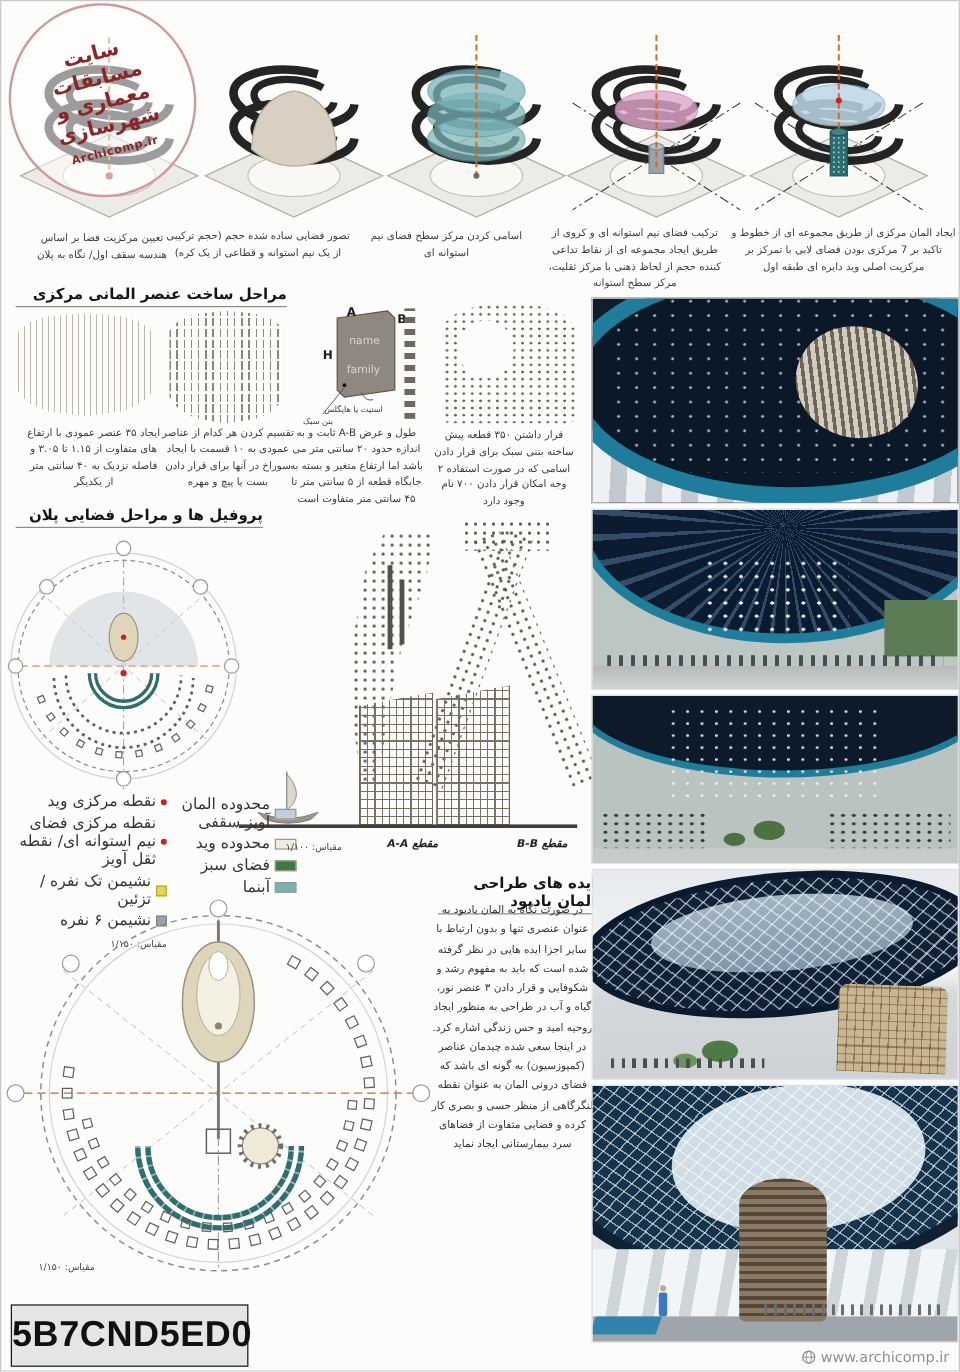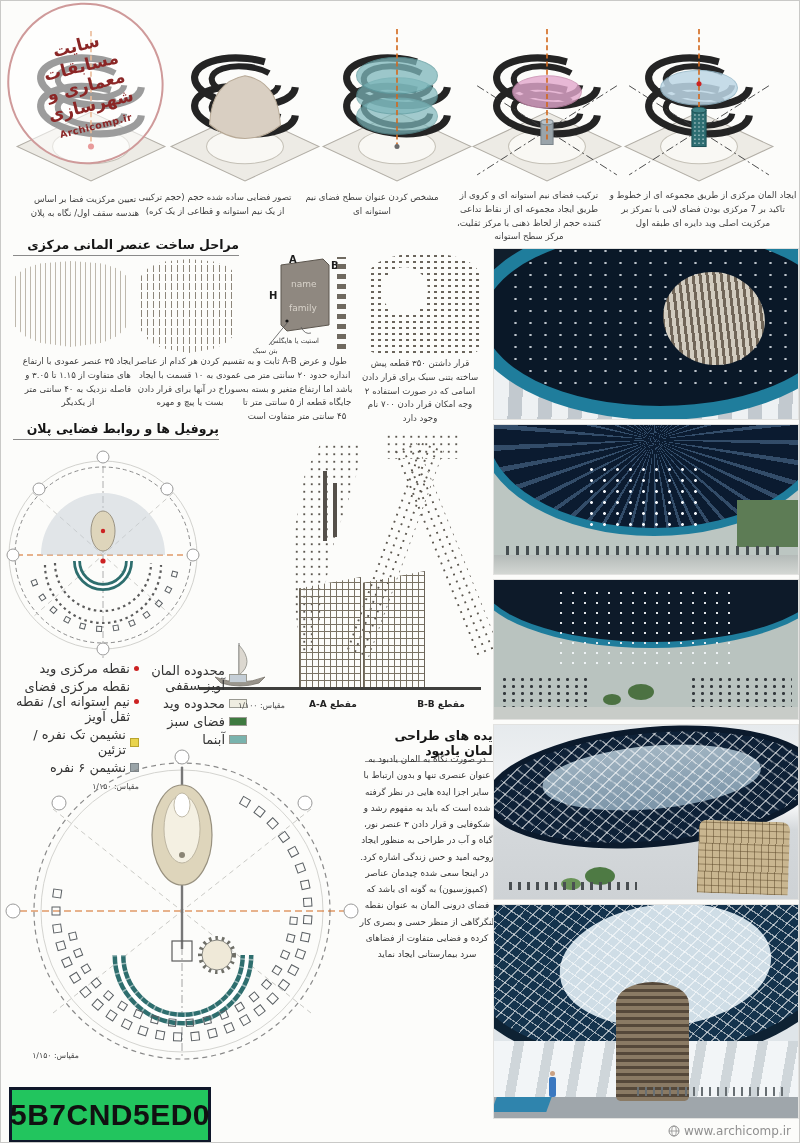--- a/index.html
+++ b/index.html
@@ -14,21 +14,21 @@
     background:rgba(255,255,255,.55);display:flex;flex-direction:column;align-items:center;
     justify-content:center;text-align:center;color:#8b2626;}
   .stamp-line{font-weight:bold;font-size:17px;line-height:1.2;direction:rtl;}
   .stamp-site{font-size:9.5px;font-weight:bold;margin-top:5px;letter-spacing:.5px;}
 
   
   .cap{direction:rtl;font-size:8.6px;line-height:1.6;color:#3c3c3c;text-align:center;}
   .sec-h{direction:rtl;text-align:right;font-weight:bold;font-size:12.5px;color:#151515;
          border-bottom:1.5px solid #8a8a8a;padding-bottom:3px;}
   .scale{direction:rtl;font-size:7.8px;color:#444;}
-  .seclab{direction:rtl;font-size:9px;font-weight:bold;color:#222;text-align:center;}
+  .seclab{direction:rtl;font-size:9px;font-weight:bold;color:#222;font-style:italic;}
   .para{direction:rtl;font-size:8.8px;line-height:1.85;color:#333;text-align:center;}
 
   
   .lg{display:flex;flex-direction:column;gap:3px;}
   .lg-row{direction:rtl;display:flex;align-items:center;gap:4px;font-size:13px;color:#333;}
   .sw{flex:0 0 auto;display:inline-block;}
   .dotred{width:5px;height:5px;border-radius:50%;background:#cc2222;}
   .sq-yellow{width:7px;height:7px;background:#e9d44d;border:1px solid #b9a42e;}
   .sq-gray{width:7px;height:7px;background:#9aa4a8;border:1px solid #7c8488;}
   .sw-band{width:16px;height:7px;border:1px solid #9a9a92;}
@@ -106,22 +106,22 @@
   .r5-cols{position:absolute;bottom:9%;width:100%;height:27%;background:repeating-linear-gradient(100deg,#f2f5f7 0 20px,#cfd6da 20px 30px);}
   .r5-floor{position:absolute;bottom:0;width:100%;height:10%;background:#9fa6ab;}
   .r5-carpet{position:absolute;left:0;bottom:3%;width:18%;height:7%;background:#2f84ad;transform:skewX(-20deg);}
   .r5-tower{position:absolute;left:40%;bottom:8%;width:24%;height:56%;border-radius:50% 50% 6% 6%/18% 18% 4% 4%;
     background:repeating-linear-gradient(0deg,#8a7a64 0 4px,#55483a 4px 7px);}
   .r5-chairs{position:absolute;right:3%;bottom:10.5%;width:50%;height:9px;background:repeating-linear-gradient(90deg,#686f73 0 2.5px,transparent 2.5px 8px);}
   .r5-person{position:absolute;left:18%;bottom:10%;width:7px;height:20px;background:#3a78c0;border-radius:2px;}
   .r5-head{position:absolute;top:-6px;left:1px;width:5px;height:5px;border-radius:50%;background:#caa284;}
 
   
-  .codebox{left:8px;top:1086px;width:196px;height:50px;border:3px solid #0f172a;background:#22c55e;
-    display:flex;align-items:center;justify-content:center;}
+  .codebox{left:8px;top:1086px;width:196px;height:50px;border:1px solid #0f172a;background:#e5e5e5;
+    display:flex;align-items:center;justify-content:flex-start;}
   .codebox span{font-family:"Liberation Sans",sans-serif;font-weight:bold;font-size:30px;color:#111;letter-spacing:.5px;}
   .watermark{right:8px;top:1123px;display:flex;align-items:center;gap:4px;color:#8f8f8f;font-size:12px;}
 </style>
 </head>
 <body>
 
 <div class="board">
 
   <svg width="0" height="0" style="position:absolute">
     <defs>
@@ -171,21 +171,21 @@
     <ellipse cx="75" cy="86" rx="7" ry="3" fill="#3f8286" stroke="#1e5256"></ellipse>
     <line x1="71" y1="90" x2="71" y2="120" stroke="#d8e8e8" stroke-width="1" stroke-dasharray="1.5 2.5"></line>
     <line x1="75" y1="90" x2="75" y2="120" stroke="#d8e8e8" stroke-width="1" stroke-dasharray="1.5 2.5"></line>
     <line x1="79" y1="90" x2="79" y2="120" stroke="#d8e8e8" stroke-width="1" stroke-dasharray="1.5 2.5"></line>
     <line x1="75" y1="6" x2="75" y2="84" stroke="#d2691e" stroke-width="1.6" stroke-dasharray="5 3"></line>
     <circle cx="75" cy="60" r="2.5" fill="#cc2222"></circle>
   </svg>
 
   <div class="abs cap" style="left:20px;top:192px;width:128px">تعیین مرکزیت فضا بر اساس هندسه سقف اول/ نگاه به پلان</div>
   <div class="abs cap" style="left:134px;top:190px;width:160px">تصور فضایی ساده شده حجم (حجم ترکیبی از یک نیم استوانه و قطاعی از یک کره)</div>
-  <div class="abs cap" style="left:296px;top:190px;width:150px">مشخص کردن عنوان سطح فضای نیم استوانه ای</div>
+  <div class="abs cap" style="left:296px;top:190px;width:150px">اسامی کردن مرکز سطح فضای نیم استوانه ای</div>
   <div class="abs cap" style="left:452px;top:188px;width:152px">ترکیب فضای نیم استوانه ای و کروی از طریق ایجاد مجموعه ای از نقاط تداعی کننده حجم از لحاظ ذهنی با مرکز ثقلیت، مرکز سطح استوانه</div>
   <div class="abs cap" style="left:608px;top:188px;width:188px">ایجاد المان مرکزی از طریق مجموعه ای از خطوط و تاکید بر 7 مرکزی بودن فضای لابی با تمرکز بر مرکزیت اصلی وید دایره ای طبقه اول</div>
 
   <div class="abs stamp">
     <div class="stamp-circle">
       <div class="stamp-line">سایت</div>
       <div class="stamp-line">مسابقات</div>
       <div class="stamp-line">معماری و</div>
       <div class="stamp-line">شهرسازی</div>
       <div class="stamp-site">Archicomp.ir</div>
@@ -215,21 +215,21 @@
   <div class="abs" style="left:368px;top:252px;width:110px;height:100px">
     <div class="dotcyl" style="position:absolute;inset:0"></div>
     <div class="dotcyl-hole" style="position:absolute;left:12%;top:14%;width:42%;height:48%"></div>
   </div>
 
   <div class="abs cap" style="left:20px;top:354px;width:114px">ایجاد ۳۵ عنصر عمودی با ارتفاع های متفاوت از ۱.۱۵ تا ۳.۰۵ و فاصله نزدیک به ۴۰ سانتی متر از یکدیگر</div>
   <div class="abs cap" style="left:132px;top:354px;width:114px">تقسیم کردن هر کدام از عناصر عمودی به ۱۰ قسمت با ایجاد سوراخ در آنها برای قرار دادن بست یا پیچ و مهره</div>
   <div class="abs cap" style="left:236px;top:354px;width:120px">طول و عرض A-B ثابت و به اندازه حدود ۲۰ سانتی متر می باشد اما ارتفاع متغیر و بسته به جایگاه قطعه از ۵ سانتی متر تا ۴۵ سانتی متر متفاوت است</div>
   <div class="abs cap" style="left:360px;top:356px;width:118px">قرار داشتن ۳۵۰ قطعه پیش ساخته بتنی سبک برای قرار دادن اسامی که در صورت استفاده ۲ وجه امکان قرار دادن ۷۰۰ نام وجود دارد</div>
 
-  <div class="abs sec-h" style="left:12px;top:420px;width:206px">پروفیل ها و روابط فضایی پلان</div>
+  <div class="abs sec-h" style="left:12px;top:420px;width:206px">پروفیل ها و مراحل فضایی پلان</div>
 
   <svg class="abs" style="left:2px;top:442px" width="198" height="220" viewBox="0 0 198 220">
     <circle cx="100" cy="112" r="88" fill="none" stroke="#8a8a8a" stroke-width="1" stroke-dasharray="4 3"></circle>
     <circle cx="100" cy="112" r="94" fill="none" stroke="#d2d2ce" stroke-width="1"></circle>
     <line x1="4" y1="112" x2="196" y2="112" stroke="#d2691e" stroke-width="1" stroke-dasharray="6 4"></line>
     <line x1="100" y1="8" x2="100" y2="216" stroke="#9a9a9a" stroke-width=".8" stroke-dasharray="7 3 2 3"></line>
     <line x1="30" y1="50" x2="170" y2="174" stroke="#b9b9b4" stroke-width=".7" stroke-dasharray="5 4"></line>
     <line x1="170" y1="50" x2="30" y2="174" stroke="#b9b9b4" stroke-width=".7" stroke-dasharray="5 4"></line>
     <path d="M38,112 A62,62 0 0 1 162,112 Z" fill="#c5ced6" opacity=".5"></path>
     <ellipse cx="100" cy="88" rx="12" ry="20" fill="#ded5bb" stroke="#9a9383" stroke-width="1"></ellipse>

